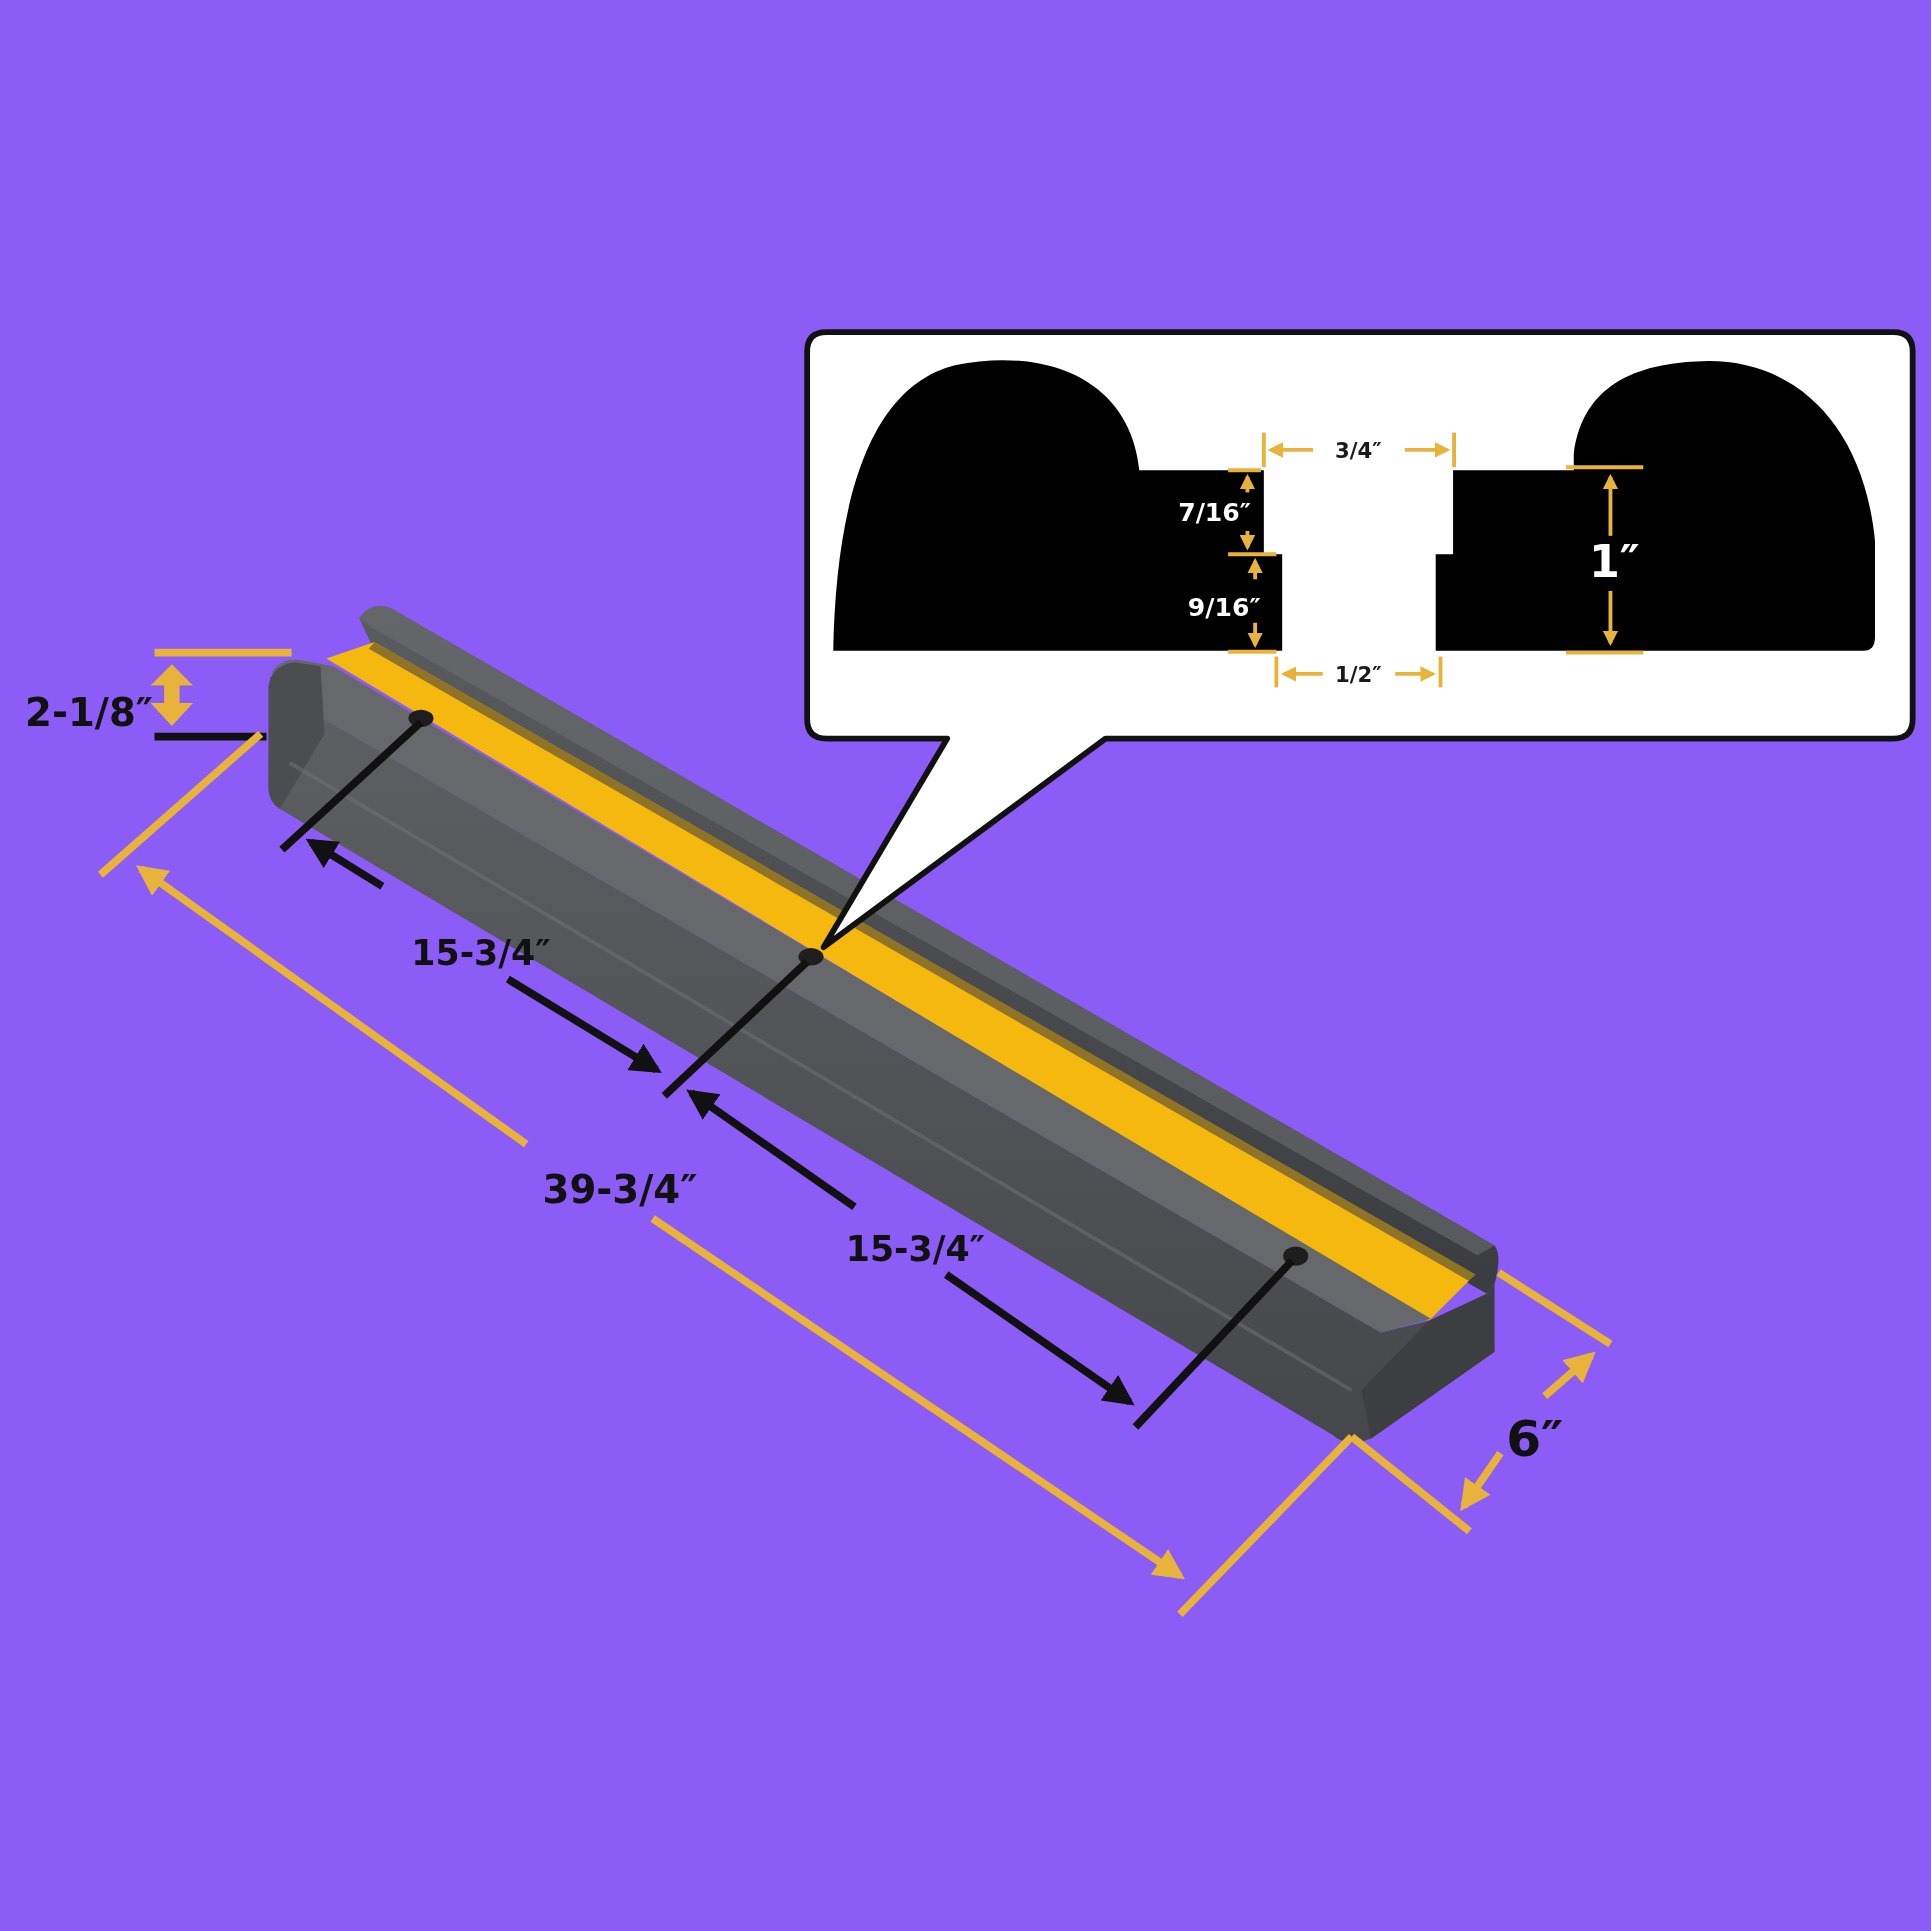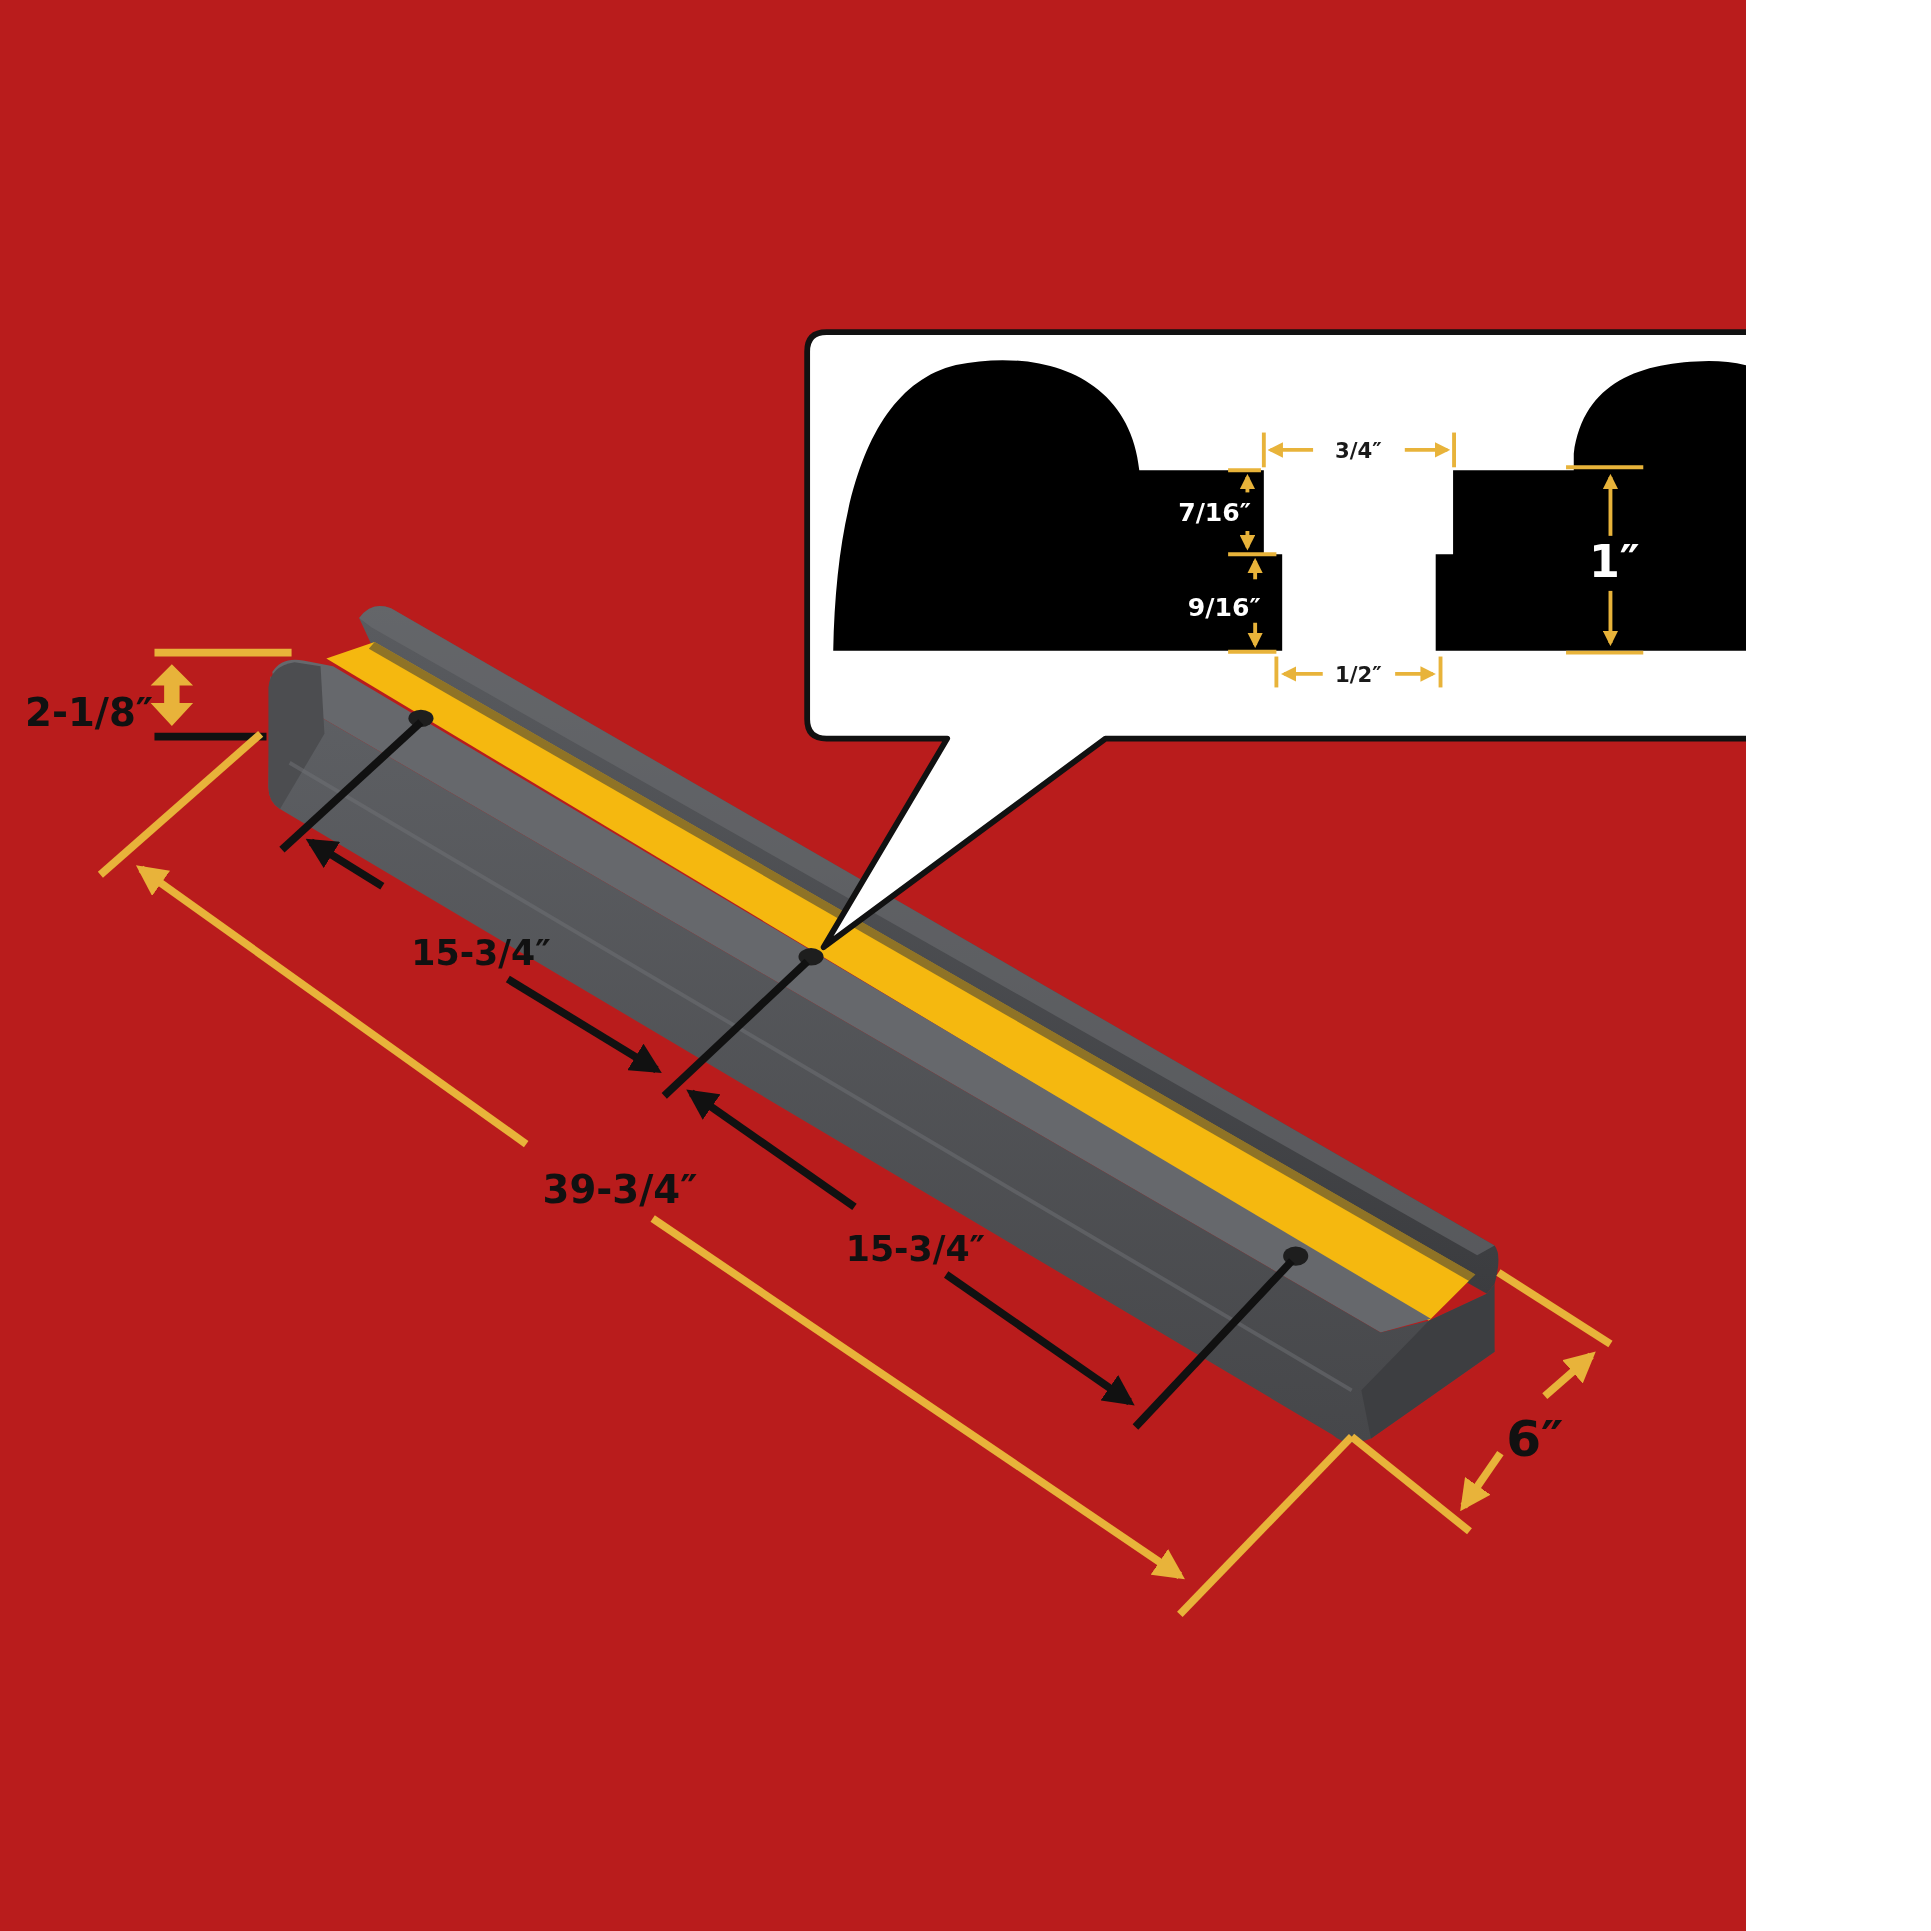--- a/index.html
+++ b/index.html
@@ -1,16 +1,16 @@
 <!DOCTYPE html>
 <html><head>
 <meta charset="utf-8">
 <style>
   html, body { margin:0; padding:0; background:#ffffff; }
-  #stage { position:relative; width:1746px; height:1931px; background:#b91c1c; overflow:hidden; }
+  #stage { position:relative; width:1931px; height:1931px; background:#8b5cf6; overflow:hidden; }
   svg { position:absolute; left:0; top:0; }
   .lbl { font-family:"DejaVu Sans", sans-serif; font-weight:bold; fill:#111111; }
   .lbl-w { font-family:"DejaVu Sans", sans-serif; font-weight:bold; fill:#ffffff; }
   .lbl-k { font-family:"DejaVu Sans", sans-serif; font-weight:bold; fill:#1a1a1a; }
 </style>
 </head>
 <body>
 
 <div id="stage">
 <svg width="1931" height="1931" viewBox="0 0 2000 2000">

